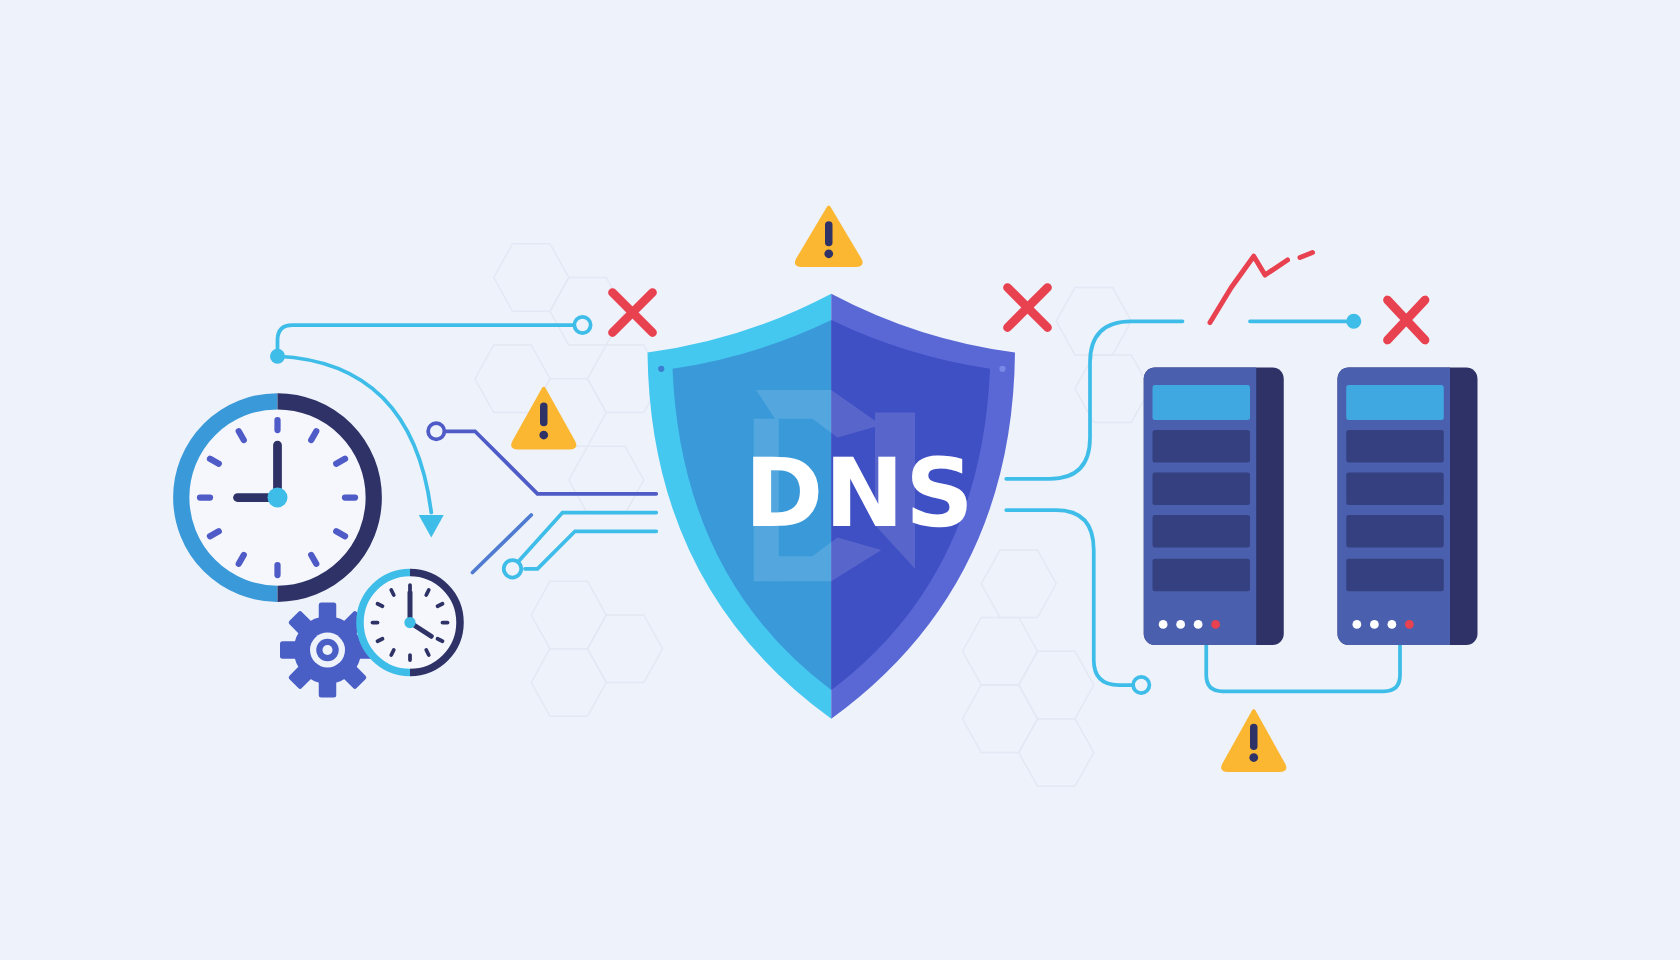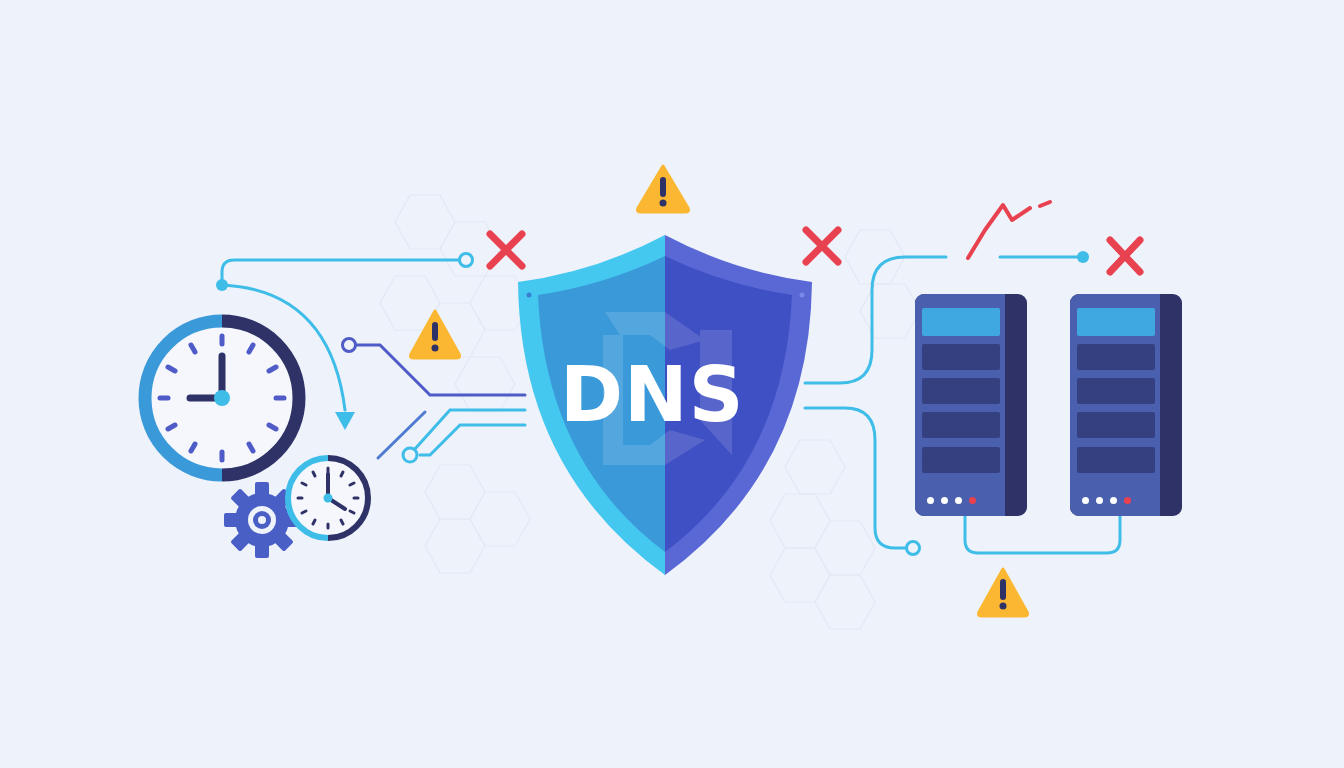--- a/index.html
+++ b/index.html
@@ -1,18 +1,18 @@
 <!DOCTYPE html>
 <html><head>
 <meta charset="utf-8">
 <style>
   html, body { margin:0; padding:0; }
   body { width:1344px; height:768px; background:#eef2fb; overflow:hidden; position:relative; font-family:"Liberation Sans", sans-serif; }
   #stage { position:absolute; left:0; top:0; width:1344px; height:768px; }
-  .dns-label { position:absolute; left:560px; top:350px; width:220px; text-align:left; color:#ffffff; font-family:"DejaVu Sans", sans-serif; font-weight:700; font-size:76px; letter-spacing:1px; line-height:90px; }
+  .dns-label { position:absolute; left:560px; top:350px; width:220px; text-align:right; color:#ffffff; font-family:"DejaVu Sans", sans-serif; font-weight:700; font-size:76px; letter-spacing:1px; line-height:90px; }
 </style>
 </head>
 <body>
 
 <svg id="stage" width="1344" height="768" viewBox="0 0 1344 768" xmlns="http://www.w3.org/2000/svg">
 
   <g fill="none" stroke="#e3e8f4" stroke-width="1.2">
     <polygon points="410,195 440,195 455,222 440,249 410,249 395,222"></polygon>
     <polygon points="455,222 485,222 500,249 485,276 455,276 440,249"></polygon>
     <polygon points="395,276 425,276 440,303 425,330 395,330 380,303"></polygon>

